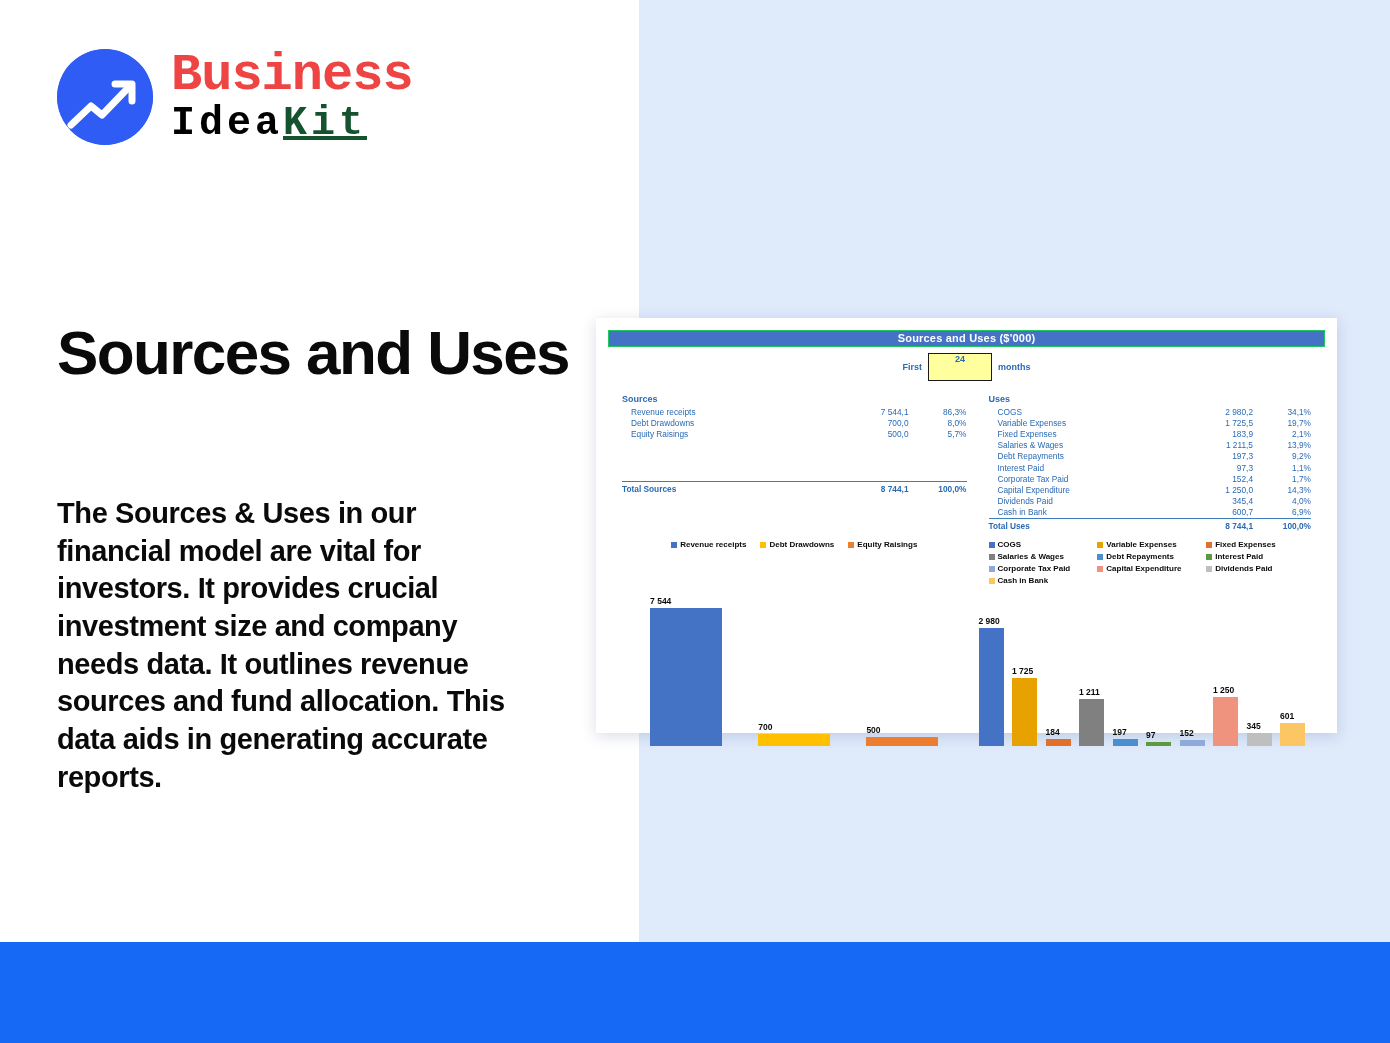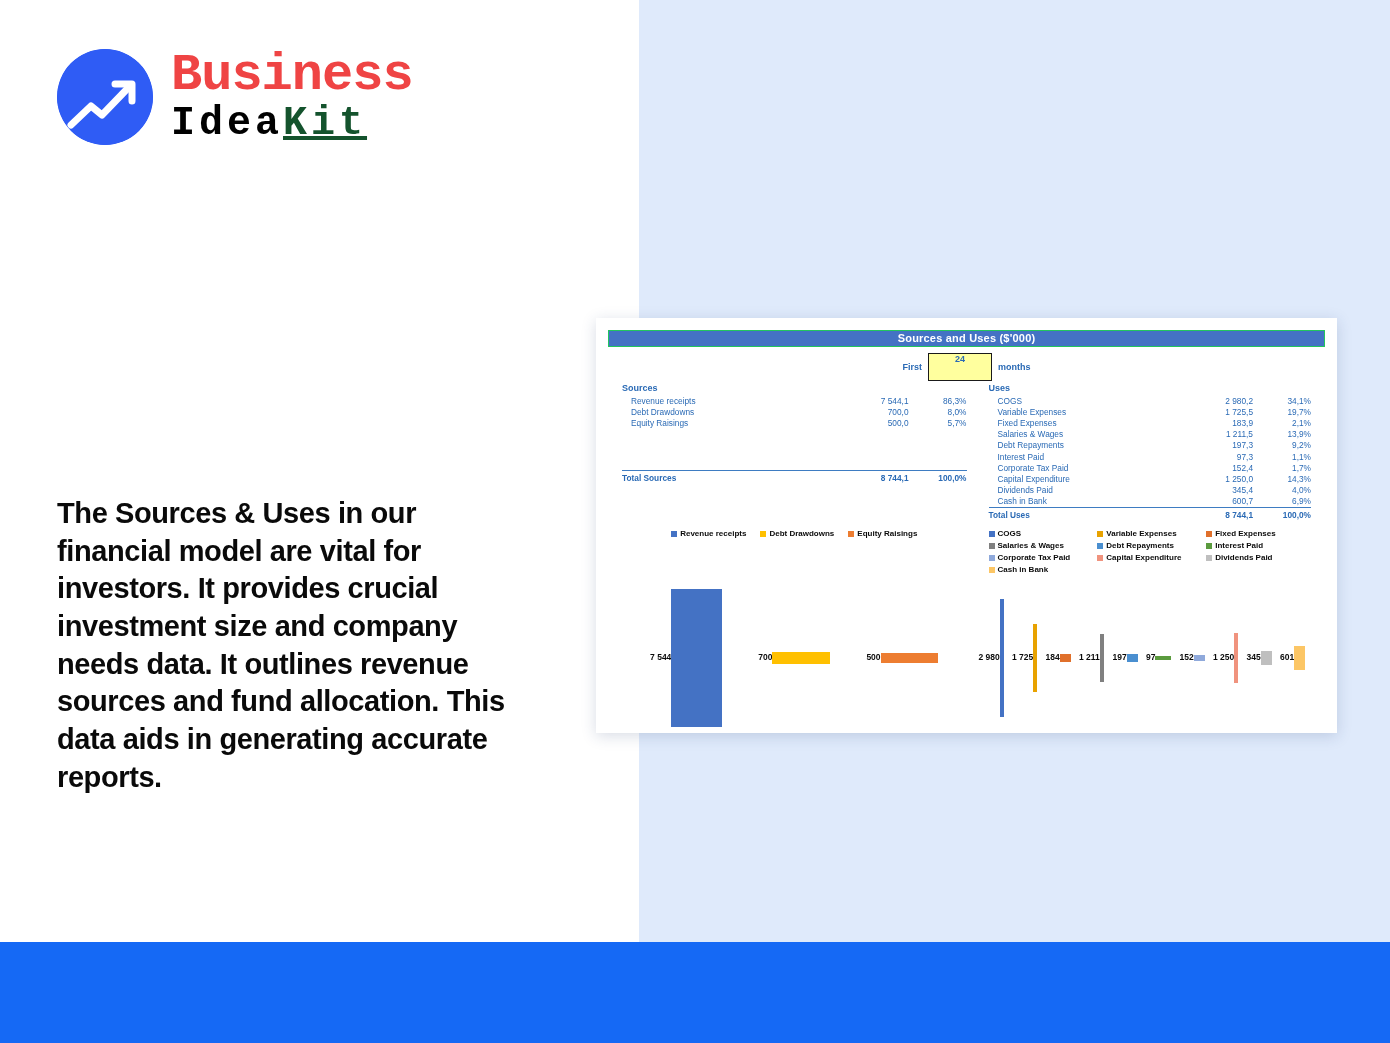--- a/index.html
+++ b/index.html
@@ -141,21 +141,21 @@
     font-size: 9px;
     font-weight: bold;
     text-align: center;
     line-height: 11px;
   }
 
   
   .tables {
     display: flex;
     gap: 0;
-    margin-top: 2px;
+    margin-top: 13px;
     padding: 0 14px 0 14px;
   }
   .tbl { width: 50%; }
   .tbl.right { padding-left: 22px; }
   .tbl-head {
     font-size: 9px;
     font-weight: bold;
     color: #2a6ab5;
     margin-bottom: 2px;
   }
@@ -219,21 +219,22 @@
     position: absolute;
     left: 0; right: 0; bottom: 8px;
     height: 155px;
     display: flex;
     align-items: flex-end;
   }
   .bars.left-bars { justify-content: space-around; padding: 0 10px; }
   .bars.right-bars { justify-content: space-between; padding: 0 6px 0 12px; }
   .bar-slot {
     display: flex;
-    align-items: center;
+    flex-direction: column;
+    align-items: flex-start;
     justify-content: flex-end;
     height: 100%;
   }
   .bar-lbl {
     font-size: 8.5px;
     font-weight: bold;
     color: #0a0a0a;
     margin-bottom: 2px;
     white-space: nowrap;
   }
@@ -254,20 +255,21 @@
         <path d="M14 76 L34 57 L45 66 L72 38" stroke="#ffffff" stroke-width="7" fill="none" stroke-linecap="round" stroke-linejoin="round"></path>
         <path d="M58 35 L75 35 L75 52" stroke="#ffffff" stroke-width="7" fill="none" stroke-linecap="round" stroke-linejoin="round"></path>
       </svg>
     </div>
     <div class="logo-text">
       <span class="logo-line1">Business</span>
       <span class="logo-line2"><span class="logo-idea">Idea</span><span class="logo-kit">Kit</span></span>
     </div>
   </div>
 
+  <h1 class="headline">Sources and Uses</h1>
   <p class="body-copy">The Sources &amp; Uses in our financial model are vital for investors. It provides crucial investment size and company needs data. It outlines revenue sources and fund allocation. This data aids in generating accurate reports.</p>
 
   <div class="card">
     <div class="card-inner">
 
       <div class="xl-title">Sources and Uses ($'000)</div>
 
       <div class="months-row">
         <span>First</span>
         <span class="months-input">24</span>

